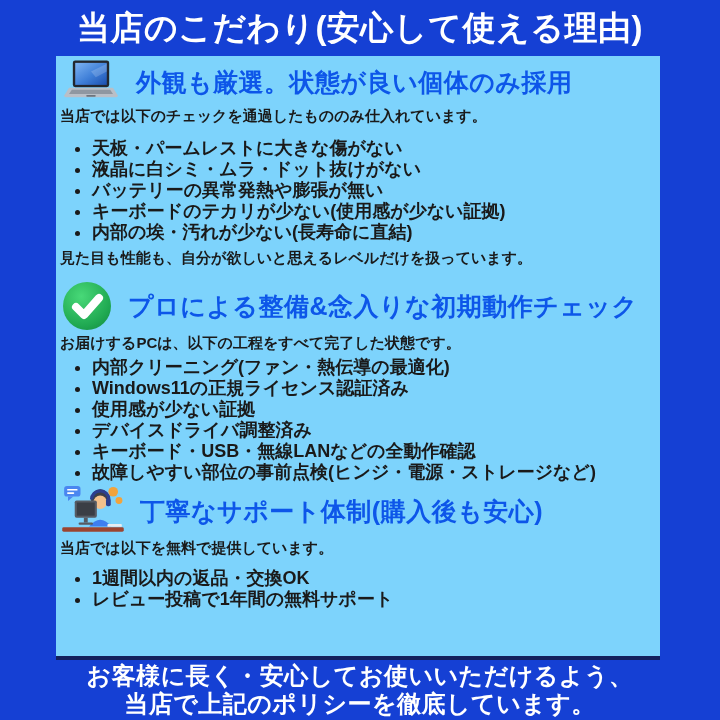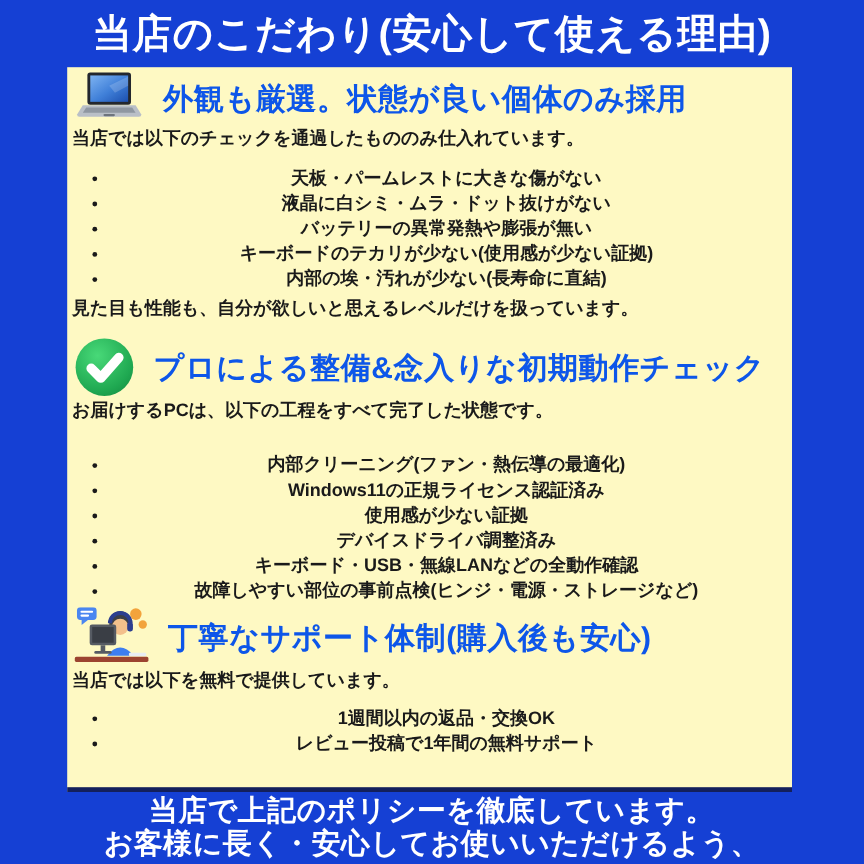--- a/index.html
+++ b/index.html
@@ -19,21 +19,21 @@
     position:absolute;top:0;left:0;width:720px;height:56px;
     display:flex;align-items:center;justify-content:center;
   }
   .header h1{
     margin:0;color:#ffffff;font-size:33px;font-weight:bold;
     letter-spacing:0.5px;white-space:nowrap;
   }
   
   .card{
     position:absolute;left:56px;top:56px;width:604px;height:604px;
-    background:#fef9c3;box-sizing:border-box;
+    background:#7dd3fc;box-sizing:border-box;
     border-bottom:4px solid #13205C;
     padding:4px 8px 0 4px;
     overflow:hidden;
   }
   section{margin:0;}
   .sec-head{
     display:flex;align-items:center;gap:16px;margin:0 0 2px 2px;
   }
   .sec-head h2{
     margin:0;color:#0D56E9;font-size:25px;font-weight:bold;
@@ -41,25 +41,25 @@
   }
   .icon{display:inline-flex;flex:0 0 auto;}
   .line{
     margin:0;color:#1a1a1a;font-size:15px;font-weight:bold;
     line-height:19px;white-space:nowrap;
   }
   ul{
     margin:16px 0 8px 0;padding:0 0 0 32px;list-style:disc;
   }
   li{
-    color:#1a1a1a;font-size:15px;font-weight:bold;line-height:15px;
-    margin-bottom:6px;white-space:nowrap;text-align:center;
+    color:#1a1a1a;font-size:18px;font-weight:bold;line-height:15px;
+    margin-bottom:6px;white-space:nowrap;
   }
   .sec2{margin-top:14px;}
-  .sec2 ul{margin-top:28px;margin-bottom:4px;}
+  .sec2 ul{margin-top:8px;margin-bottom:4px;}
   .sec3{margin-top:2px;}
   .sec3 ul{margin-top:14px;margin-bottom:6px;}
   .sec3 .outro .line{line-height:18.5px;}
   
   .footer{
     position:absolute;left:0;top:660px;width:720px;height:60px;
     display:flex;flex-direction:column;align-items:center;justify-content:center;
   }
   .footer p{
     margin:0;color:#ffffff;font-size:24px;font-weight:bold;
@@ -170,17 +170,17 @@
       <p class="line">当店では以下を無料で提供しています。</p>
       <ul>
         <li>1週間以内の返品・交換OK</li>
         <li>レビュー投稿で1年間の無料サポート</li>
       </ul>
     </section>
 
   </div>
 
   <div class="footer">
+    <p>お客様に長く・安心してお使いいただけるよう、</p>
     <p>当店で上記のポリシーを徹底しています。</p>
-    <p>お客様に長く・安心してお使いいただけるよう、</p>
   </div>
 
 </div>
 
 </body></html>

